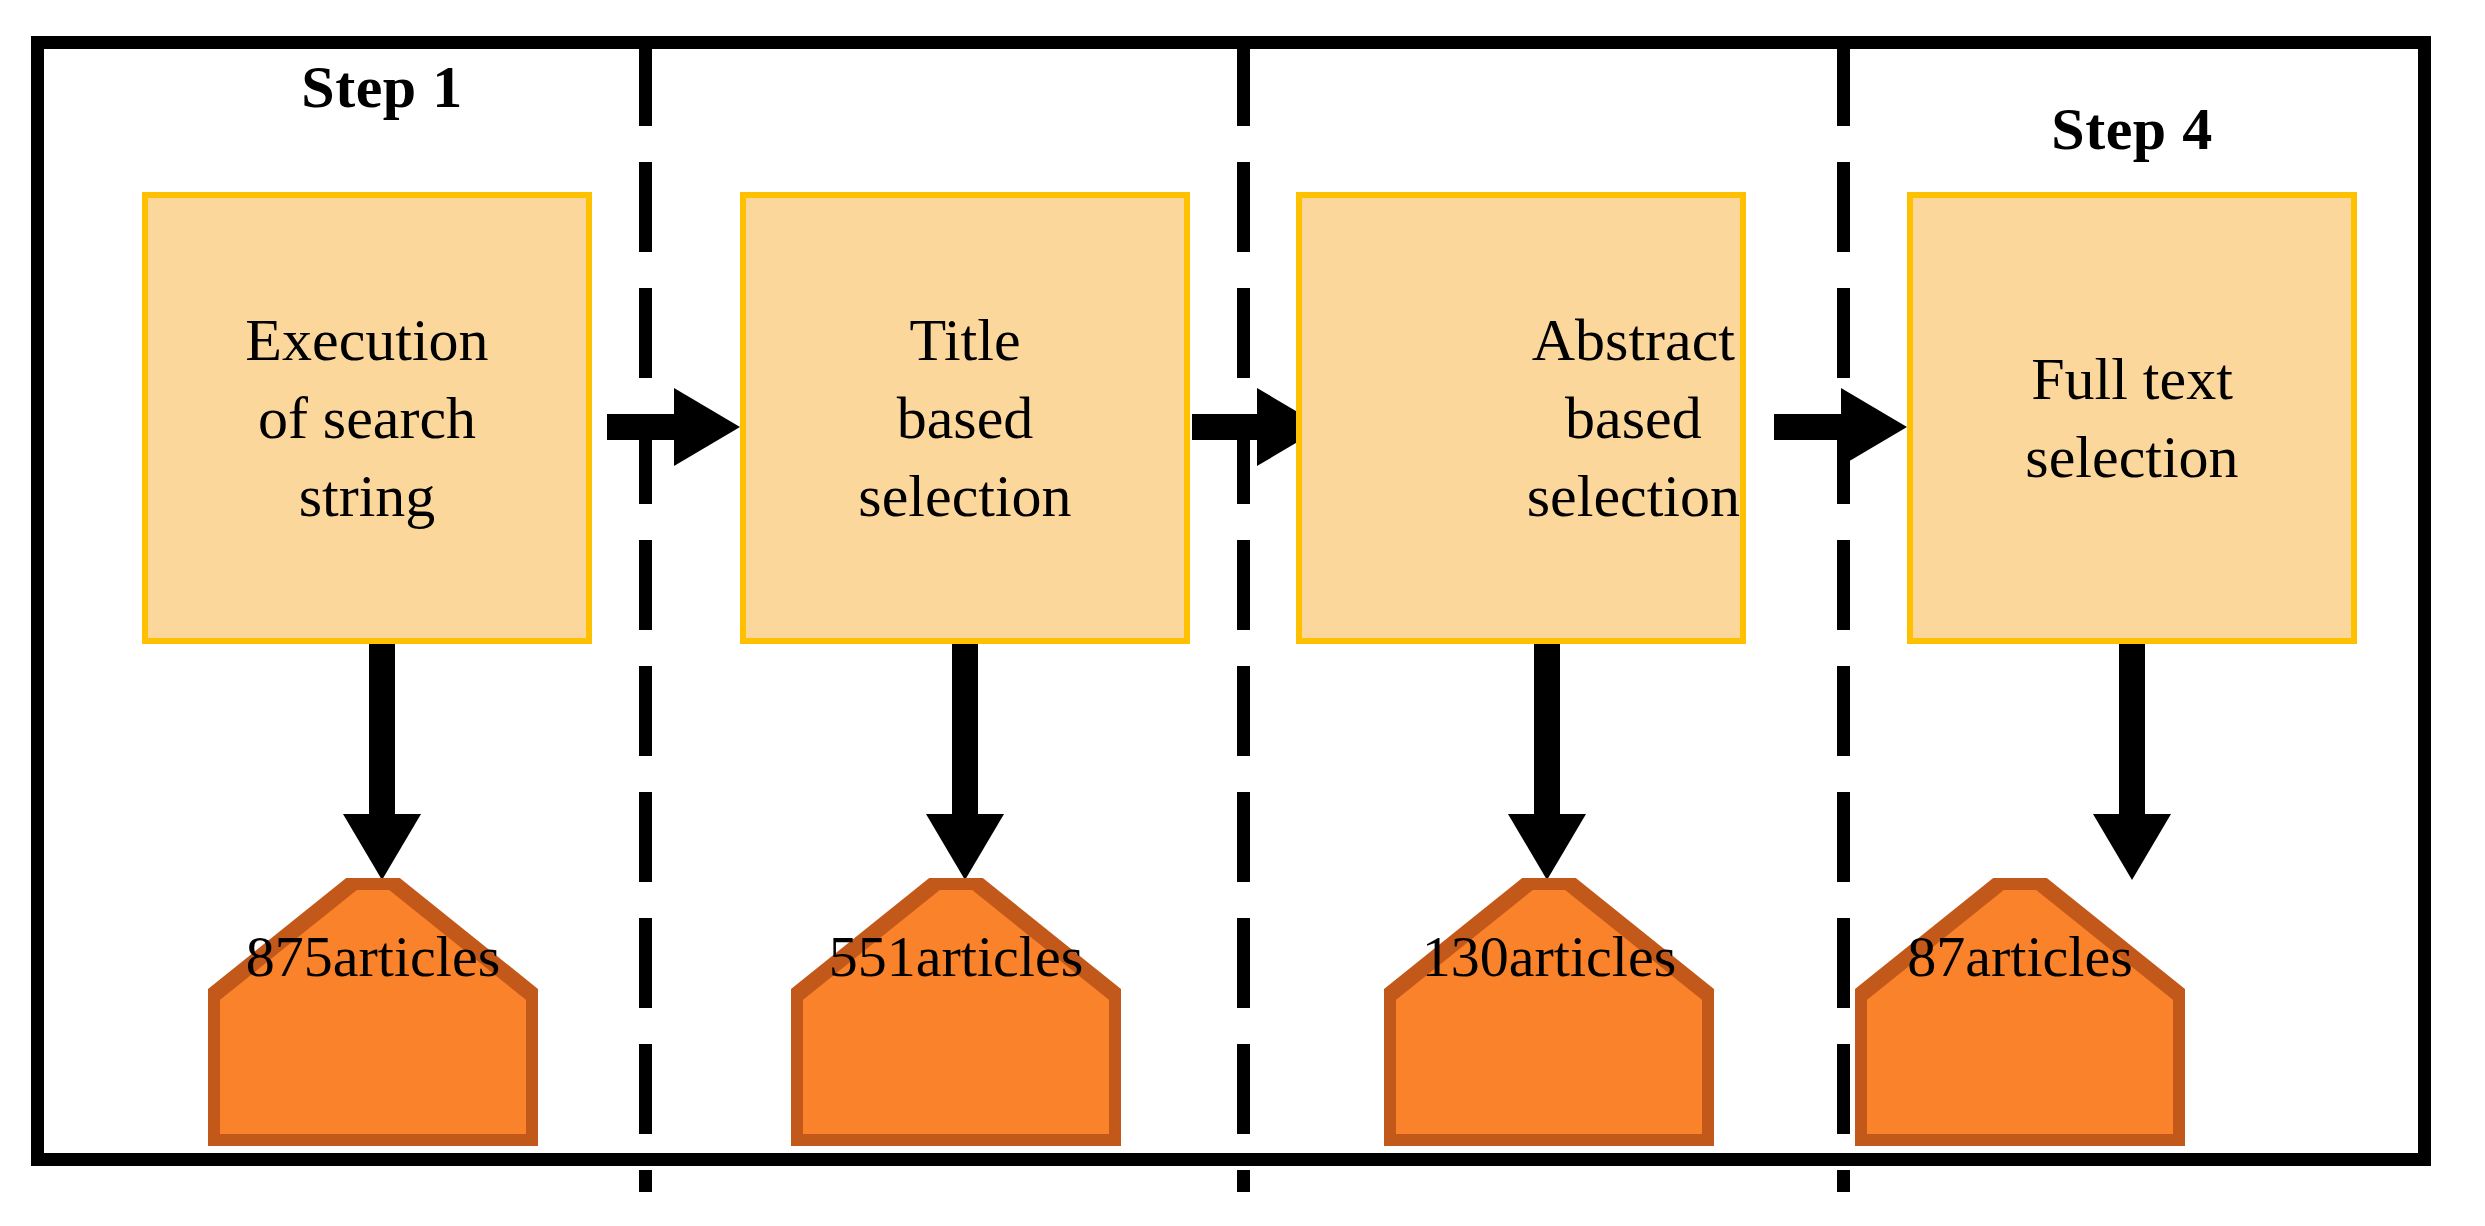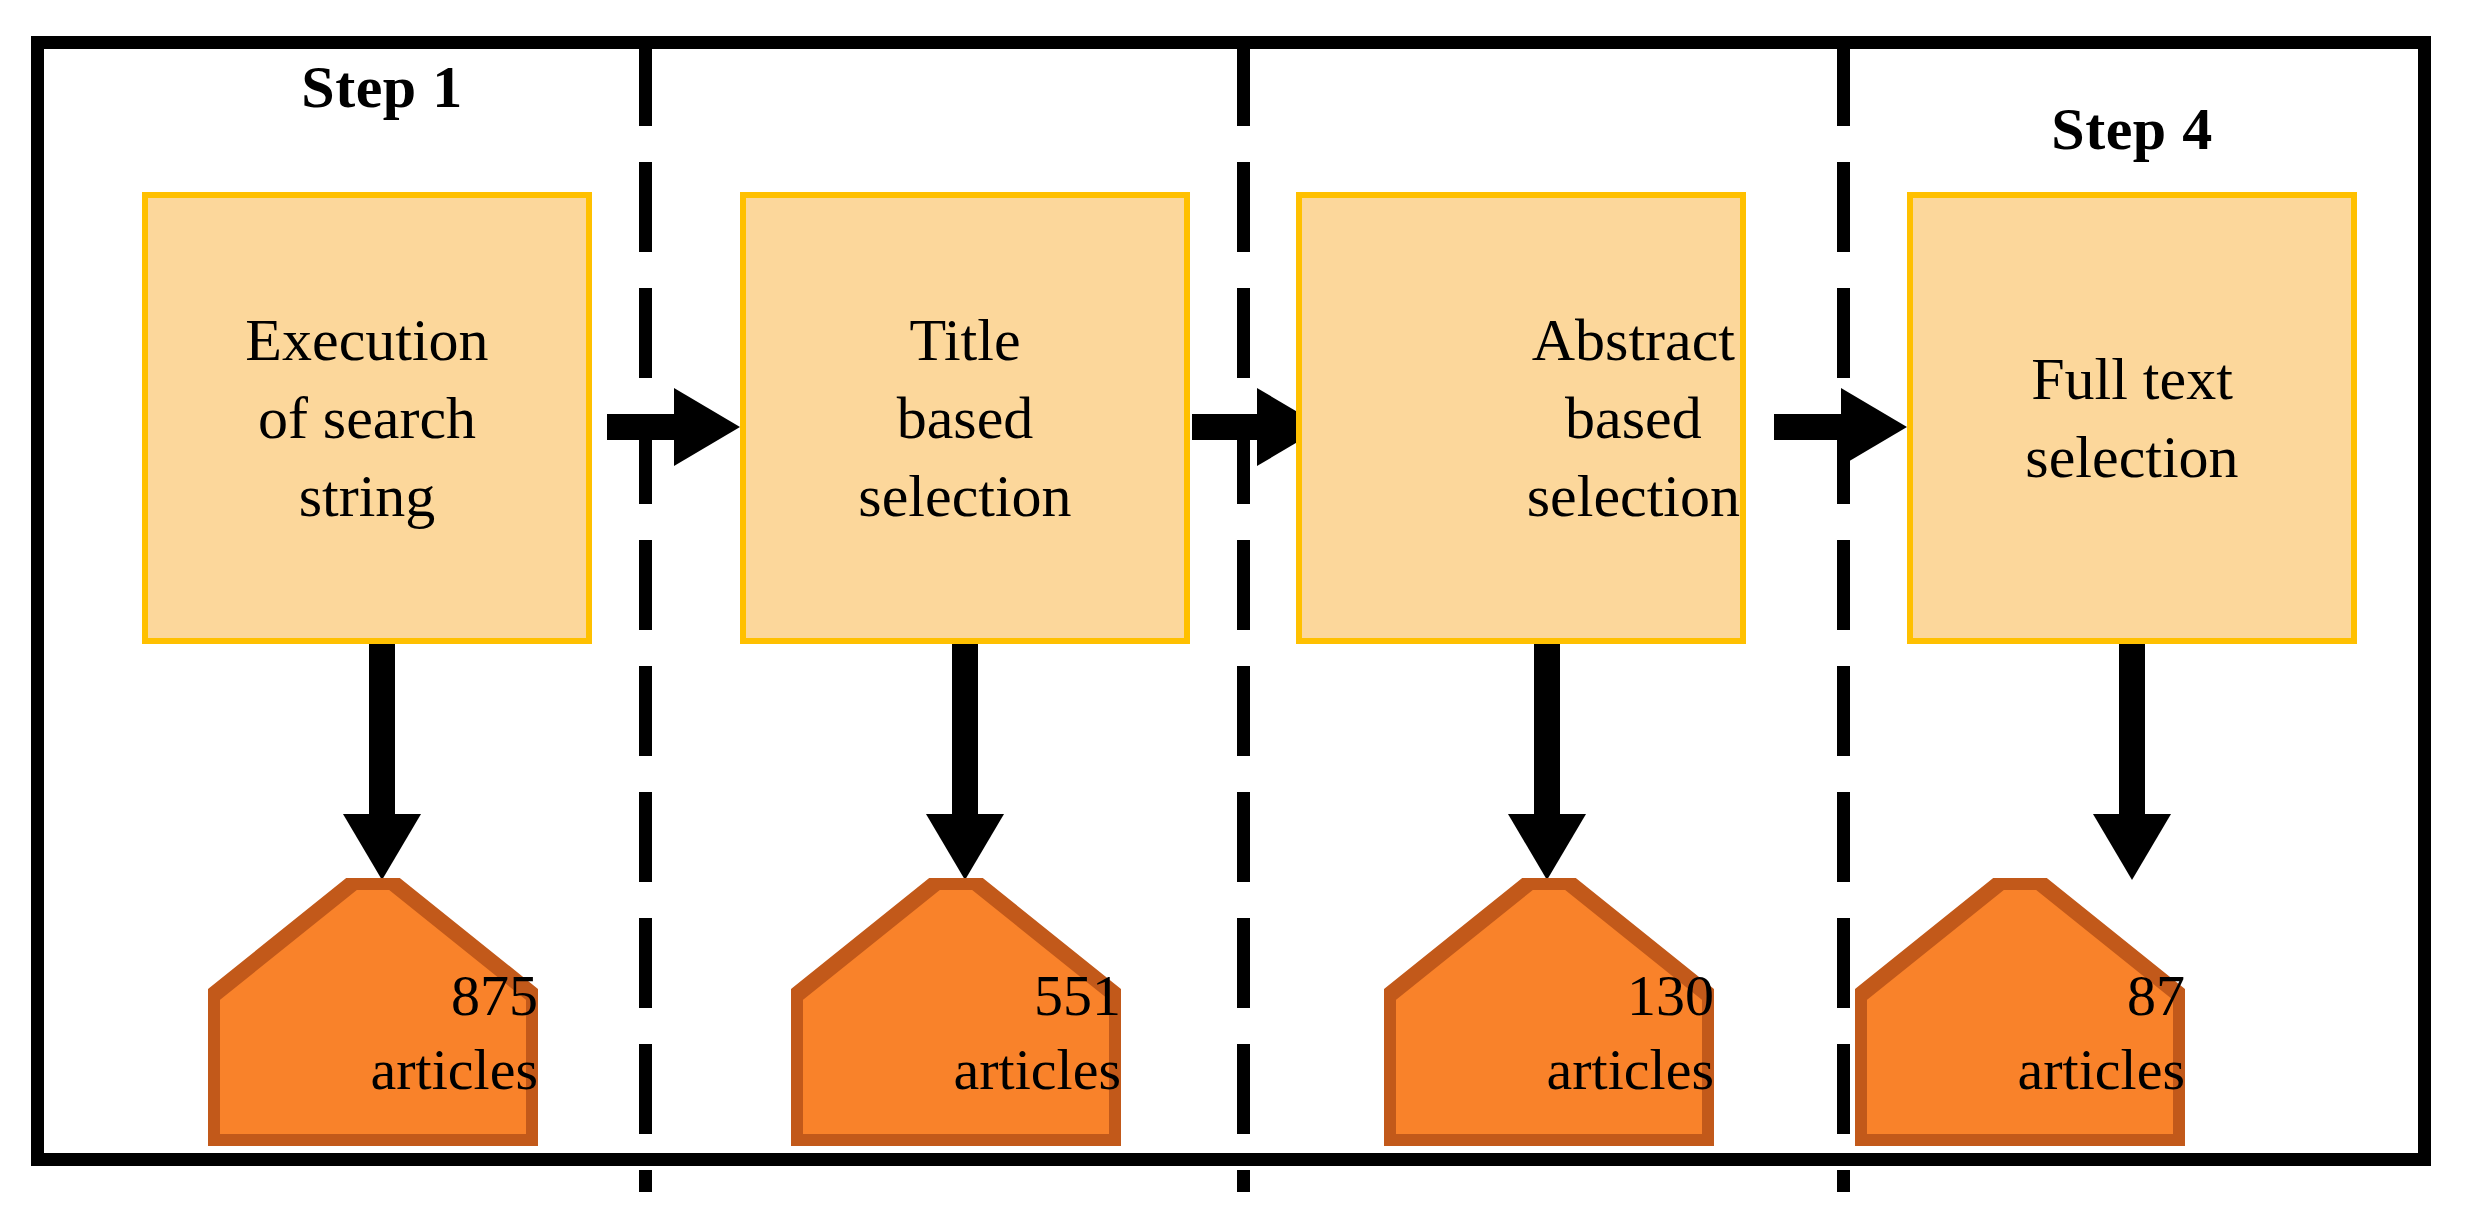--- a/index.html
+++ b/index.html
@@ -24,21 +24,21 @@
     border-left:39px solid transparent;border-right:39px solid transparent;
     border-top:66px solid #000;}
   .h-arrow{position:absolute;top:414px;height:26px;}
   .h-arrow .shaft{position:absolute;left:0;top:0;height:26px;background:#000;}
   .h-arrow .head{position:absolute;top:-26px;width:0;height:0;
     border-top:39px solid transparent;border-bottom:39px solid transparent;
     border-left:66px solid #000;}
   .pentagon{position:absolute;top:878px;width:330px;height:268px;}
   .pentagon svg{display:block;width:330px;height:268px;}
   .pent-text{position:absolute;left:0;top:0;width:330px;height:268px;
-    display:flex;flex-direction:column;align-items:flex-end;justify-content:center;
+    display:flex;align-items:flex-start;justify-content:center;
     padding-top:42px;box-sizing:border-box;}
   .pent-text span{font-size:58px;line-height:74px;color:#000;
     font-family:"Liberation Serif",serif;text-align:center;}
 </style>
 </head>
 <body>
 
 <div id="stage">
 
   <div id="frame"></div>

